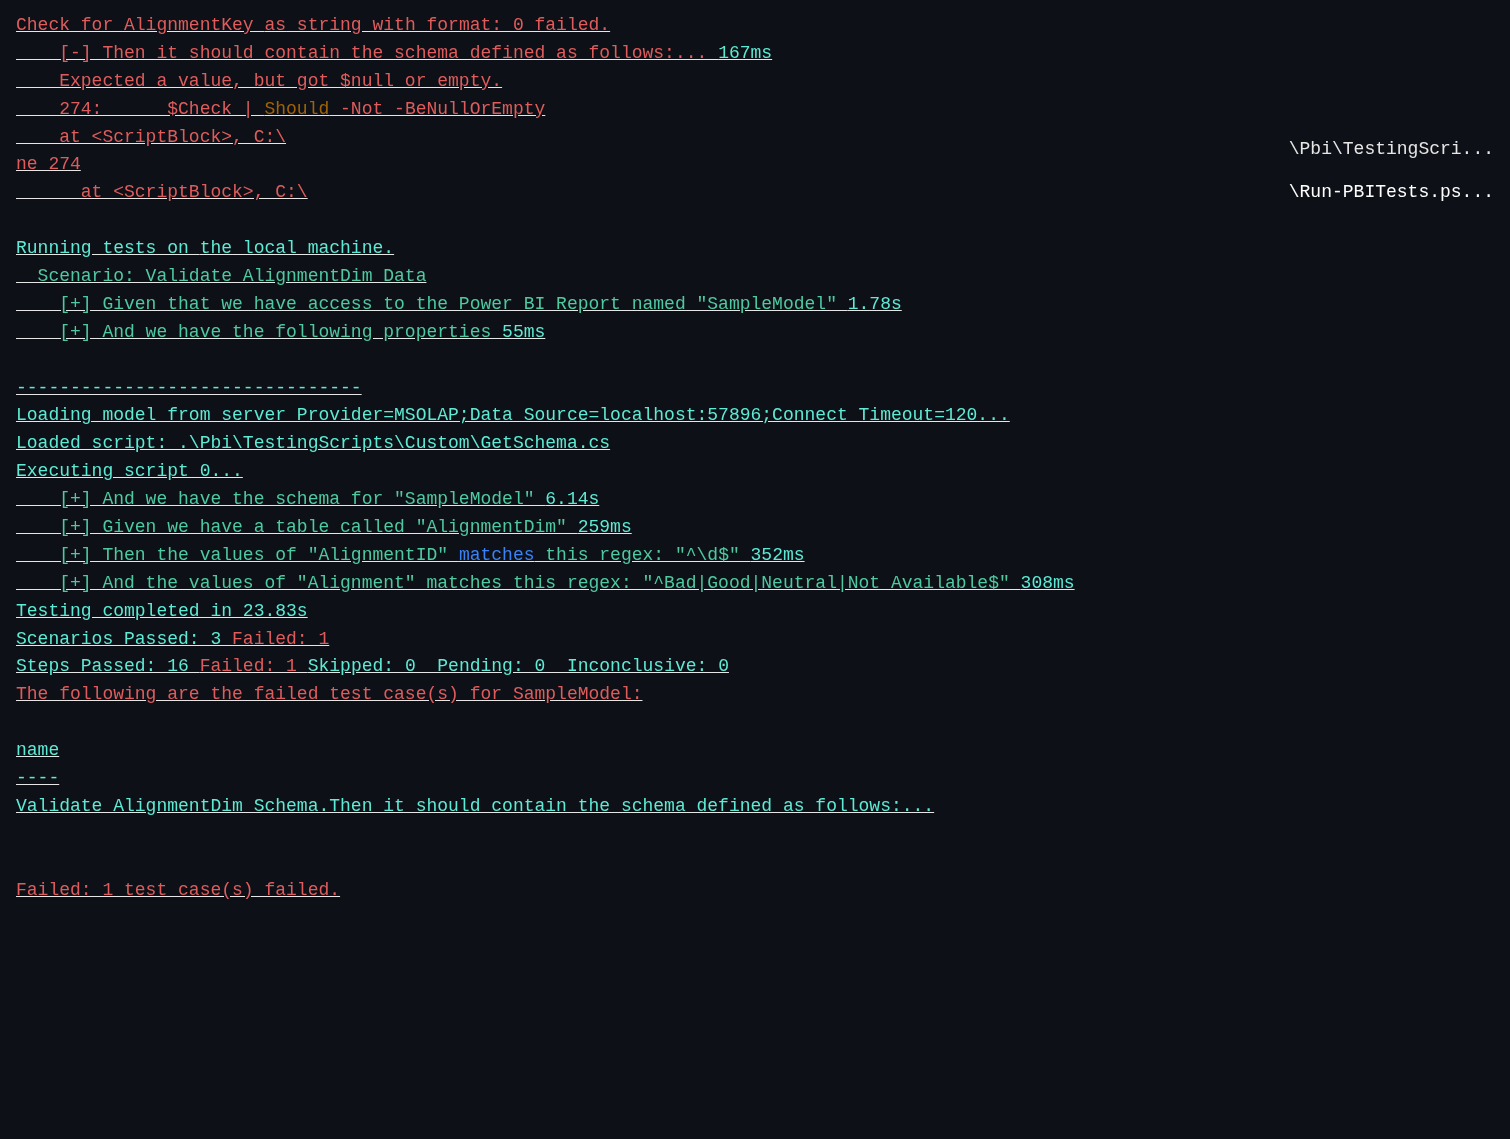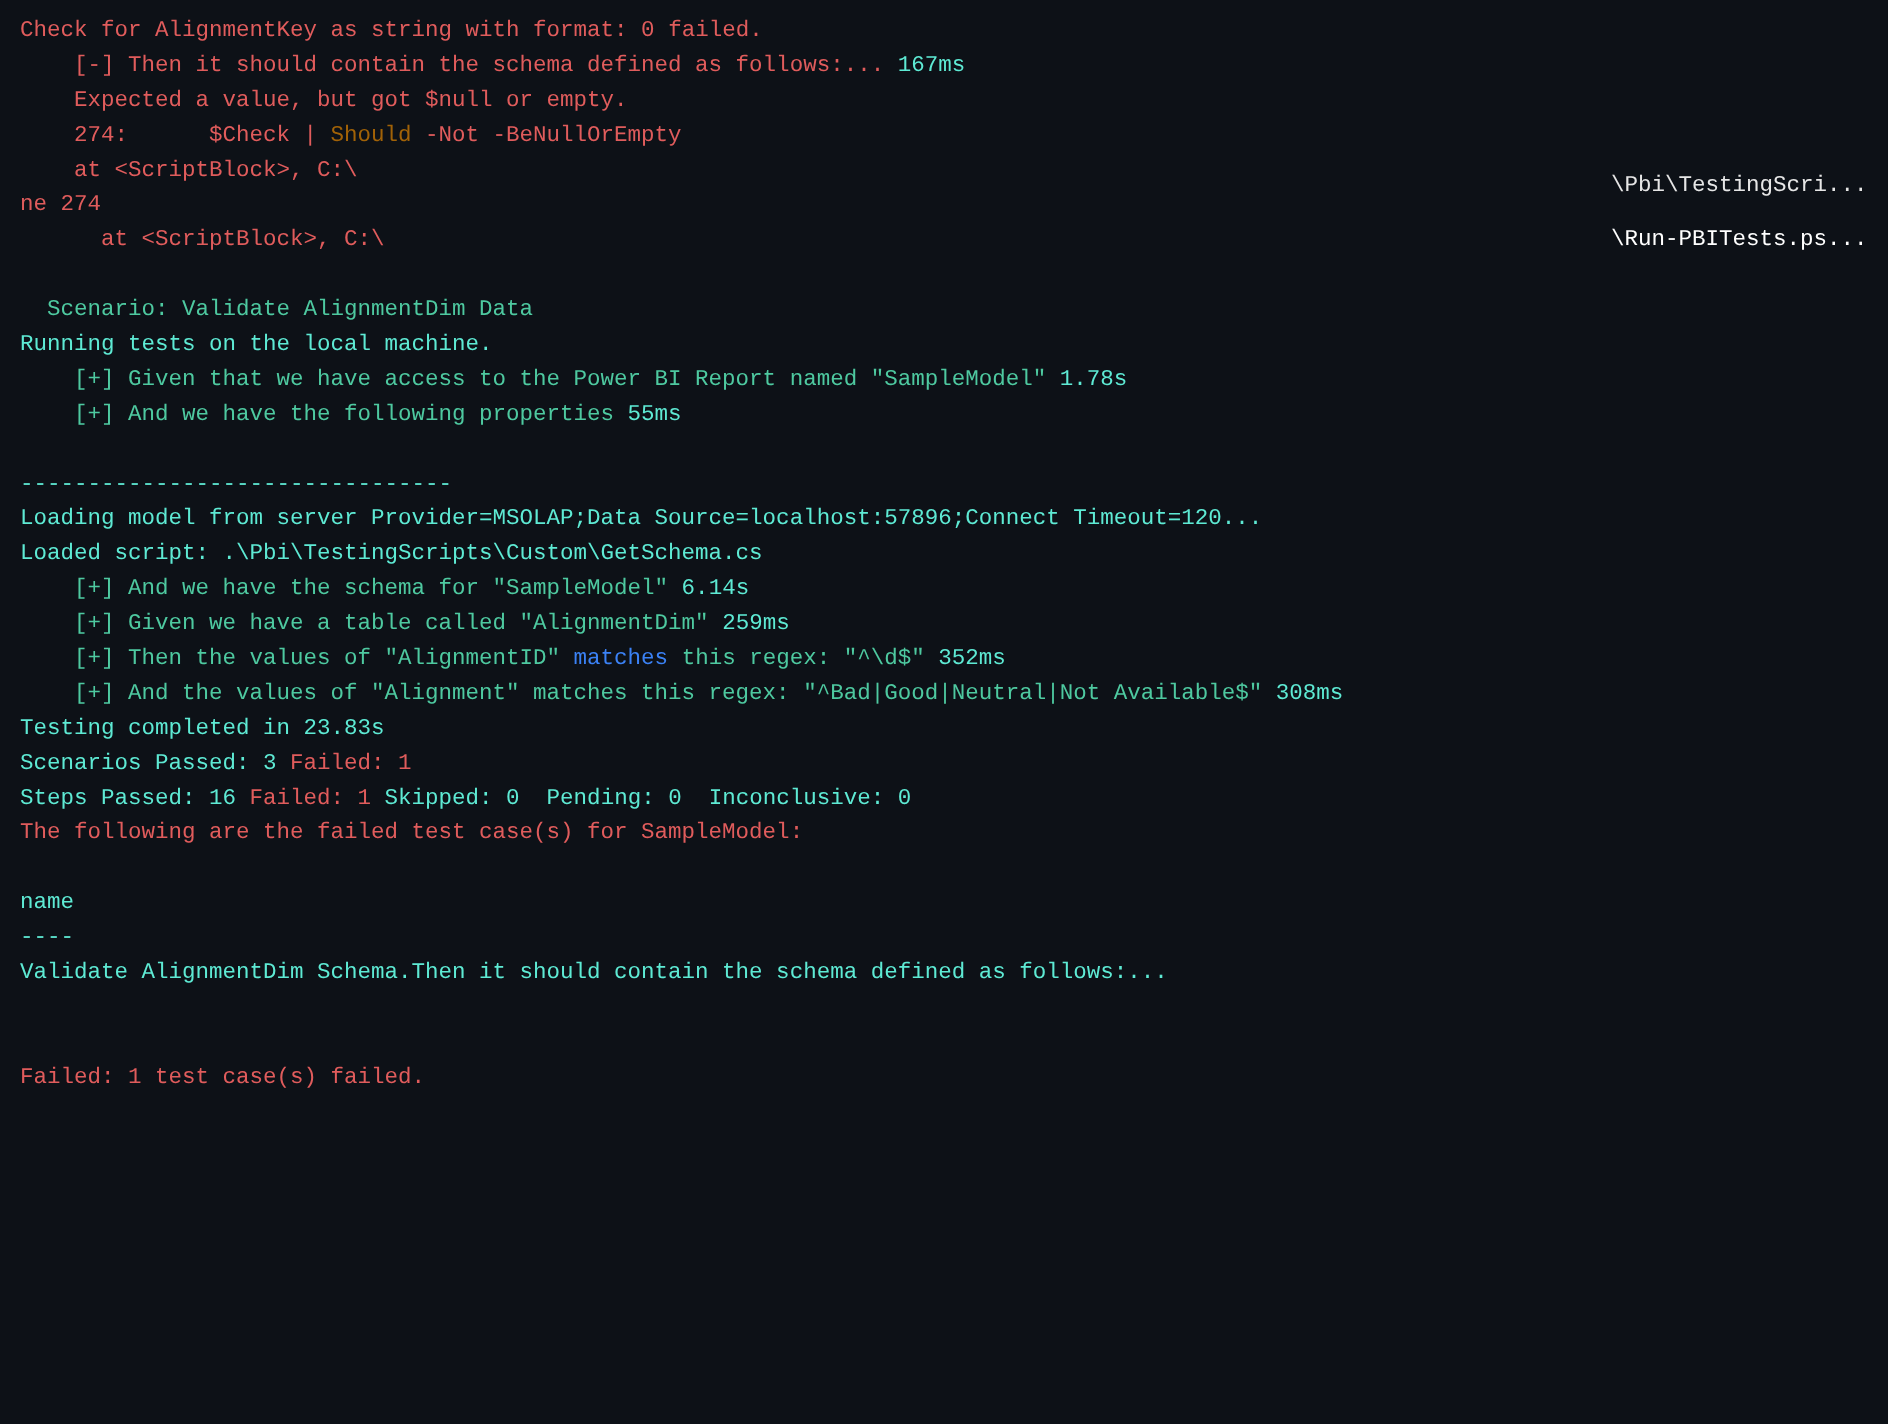--- a/index.html
+++ b/index.html
@@ -15,20 +15,21 @@
       line-height: 1.55;
       color: #e6e6e6;
       padding: 12px 16px;
       width: 1510px;
       min-height: 1139px;
       overflow-x: hidden;
     }
 
     .terminal {
       width: 100%;
+      text-decoration: underline;
     }
 
     .line {
       display: block;
       white-space: pre;
     }
 
     .red { color: #e05c5c; }
     .green { color: #4ec9a0; }
     .white { color: #5eead4; }
@@ -43,30 +44,31 @@
   <span class="line red">Check for AlignmentKey <span style="color:#e05c5c;">as</span> string with format: 0 failed.</span>
   <span class="line"><span class="red">    [-] Then it should contain the schema defined as follows:... </span><span class="white">167ms</span></span>
   <span class="line red">    Expected a value, but got $null or empty.</span>
   <span class="line red">    274:      $Check | <span style="color:#a16207;">Should</span> -Not -BeNullOrEmpty</span>
   <span class="line"><span class="red">    at &lt;ScriptBlock&gt;, C:\</span><span style="color:#e6e6e6; float:right;margin-top:12px;">\Pbi\TestingScri...</span></span>
   <span class="line red">ne 274</span>
   <span class="line"><span class="red">      at &lt;ScriptBlock&gt;, C:\</span><span style="color:#ffffff; float:right;">\Run-PBITests.ps...</span></span>
 
   <span class="blank"></span>
 
+  <span class="line white">Running tests on <span class="white">the</span> local machine.</span>
   <span class="line green">  Scenario: Validate AlignmentDim Data</span>
-  <span class="line white">Running tests on <span class="white">the</span> local machine.</span>
   <span class="line"><span class="green">    [+] Given that we have access to the Power BI Report named "SampleModel" </span><span class="white">1.78s</span></span>
   <span class="line"><span class="green">    [+] And we have the following properties </span><span class="white">55ms</span></span>
 
   <span class="blank"></span>
 
   <span class="line white">--------------------------------</span>
   <span class="line white">Loading model from server Provider=MSOLAP;Data Source=localhost:57896;Connect Timeout=120...</span>
   <span class="line white">Loaded script: .\Pbi\TestingScripts\Custom\GetSchema.cs</span>
+  <span class="line white">Executing script 0...</span>
   <span class="line"><span class="green">    [+] And we have the schema for "SampleModel" </span><span class="white">6.14s</span></span>
   <span class="line"><span class="green">    [+] Given we have a table called "AlignmentDim" </span><span class="white">259ms</span></span>
   <span class="line"><span class="green">    [+] Then the values of "AlignmentID" <span style="color:#3b82f6;">matches</span> this regex: "^\d$" </span><span class="white">352ms</span></span>
   <span class="line"><span class="green">    [+] And the values of "Alignment" matches this regex: "^Bad|Good|Neutral|Not Available$" </span><span class="white">308ms</span></span>
   <span class="line white">Testing completed in 23.83s</span>
 
   <span class="line"><span class="white">Scenarios Passed: 3 </span><span class="red">Failed: 1</span></span>
   <span class="line"><span class="white">Steps Passed: 16 </span><span class="red">Failed: 1 </span><span class="white">Skipped: 0  Pending: 0  Inconclusive: 0</span></span>
   <span class="line red">The following are the failed test case(s) for SampleModel:</span>
 

